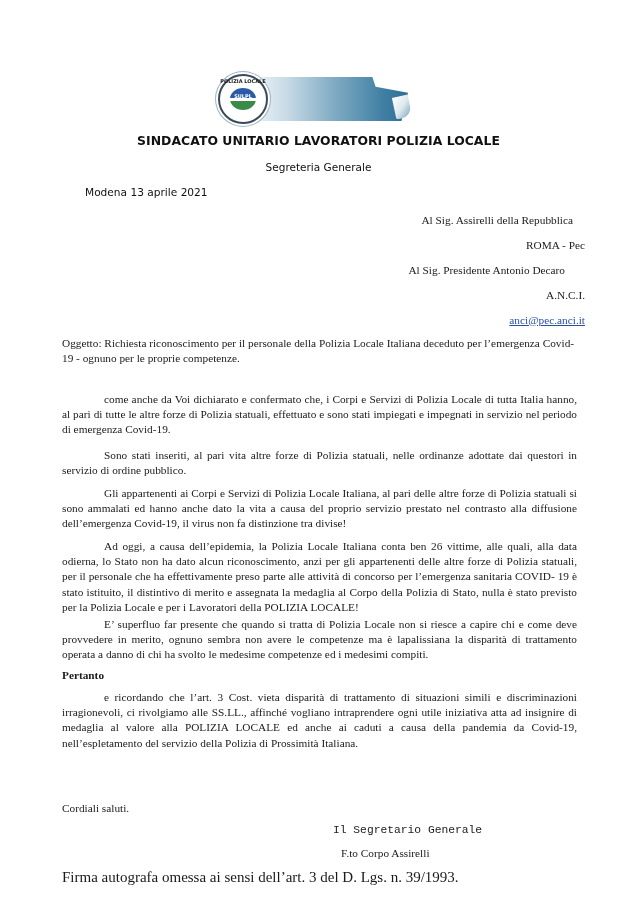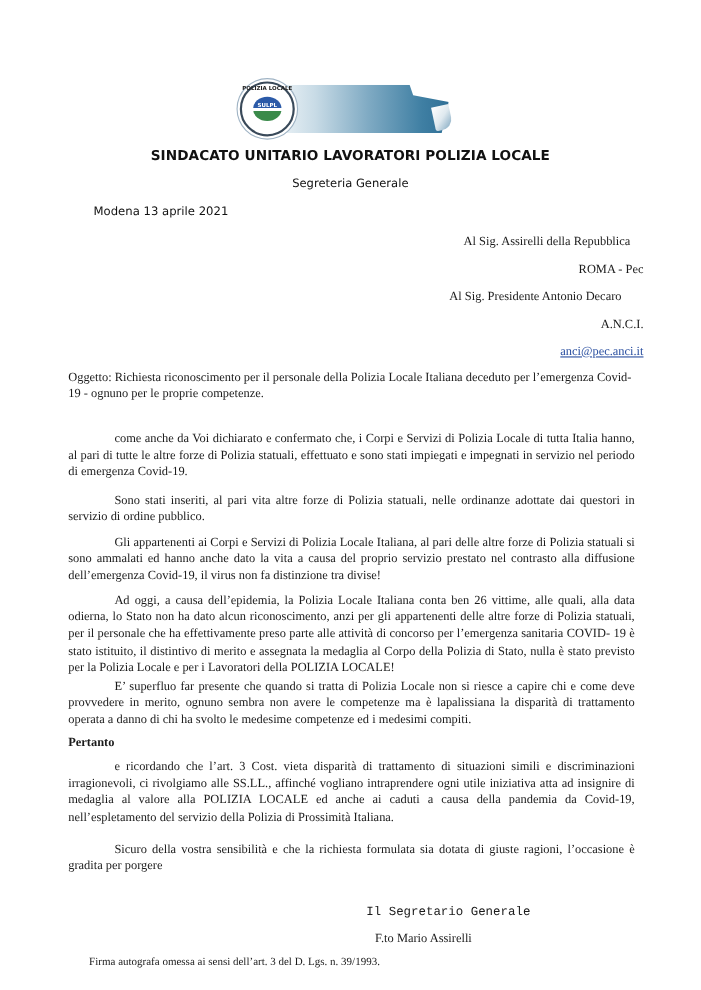--- a/index.html
+++ b/index.html
@@ -72,20 +72,20 @@
   <div class="serif body-block indent" style="top:392px;">come anche da Voi dichiarato e confermato che, i Corpi e Servizi di Polizia Locale di tutta Italia hanno, al pari di tutte le altre forze di Polizia statuali, effettuato e sono stati impiegati e impegnati in servizio nel periodo di emergenza Covid-19.</div>
   <div class="serif body-block indent" style="top:448px;">Sono stati inseriti, al pari vita altre forze di Polizia statuali, nelle ordinanze adottate dai questori in servizio di ordine pubblico.</div>
   <div class="serif body-block indent" style="top:486px;">Gli appartenenti ai Corpi e Servizi di Polizia Locale Italiana, al pari delle altre forze di Polizia statuali si sono ammalati ed hanno anche dato la vita a causa del proprio servizio prestato nel contrasto alla diffusione dell’emergenza Covid-19, il virus non fa distinzione tra divise!</div>
   <div class="serif body-block indent" style="top:539px;">Ad oggi, a causa dell’epidemia, la Polizia Locale Italiana conta ben 26 vittime, alle quali, alla data odierna, lo Stato non ha dato alcun riconoscimento, anzi per gli appartenenti delle altre forze di Polizia statuali, per il personale che ha effettivamente preso parte alle attività di concorso per l’emergenza sanitaria COVID- 19 è stato istituito, il distintivo di merito e assegnata la medaglia al Corpo della Polizia di Stato, nulla è stato previsto per la Polizia Locale e per i Lavoratori della POLIZIA LOCALE!</div>
   <div class="serif body-block indent" style="top:617px;">E’ superfluo far presente che quando si tratta di Polizia Locale non si riesce a capire chi e come deve provvedere in merito, ognuno sembra non avere le competenze ma è lapalissiana la disparità di trattamento operata a danno di chi ha svolto le medesime competenze ed i medesimi compiti.</div>
 
   <div class="serif body-block bold" style="top:668px;">Pertanto</div>
 
   <div class="serif body-block indent" style="top:690px;">e ricordando che l’art. 3 Cost. vieta disparità di trattamento di situazioni simili e discriminazioni irragionevoli, ci rivolgiamo alle SS.LL., affinché vogliano intraprendere ogni utile iniziativa atta ad insignire di medaglia al valore alla POLIZIA LOCALE ed anche ai caduti a causa della pandemia da Covid-19, nell’espletamento del servizio della Polizia di Prossimità Italiana.</div>
 
-  <div class="serif body-block indent" style="top:765px;">Sicuro della vostra sensibilità e che la richiesta formulata sia dotata di giuste ragioni, l’occasione è gradita per porgere</div>
 
+  <div class="serif body-block" style="top:801px;">Cordiali saluti.</div>
 
   <div class="serif" style="position:absolute; left:333px; top:824px;font-family:Liberation Mono, monospace;">Il Segretario Generale</div>
-  <div class="serif" style="position:absolute; left:341px; top:847px;">F.to Mario Assirelli</div>
+  <div class="serif" style="position:absolute; left:341px; top:847px;">F.to Corpo Assirelli</div>
 
-  <div class="serif" style="position:absolute; left:62px; top:869px; font-size:10px;margin-left:19px;">Firma autografa omessa ai sensi dell’art. 3 del D. Lgs. n. 39/1993.</div>
+  <div class="serif" style="position:absolute; left:62px; top:869px; font-size:15px;">Firma autografa omessa ai sensi dell’art. 3 del D. Lgs. n. 39/1993.</div>
 </div>
 
 </body></html>

